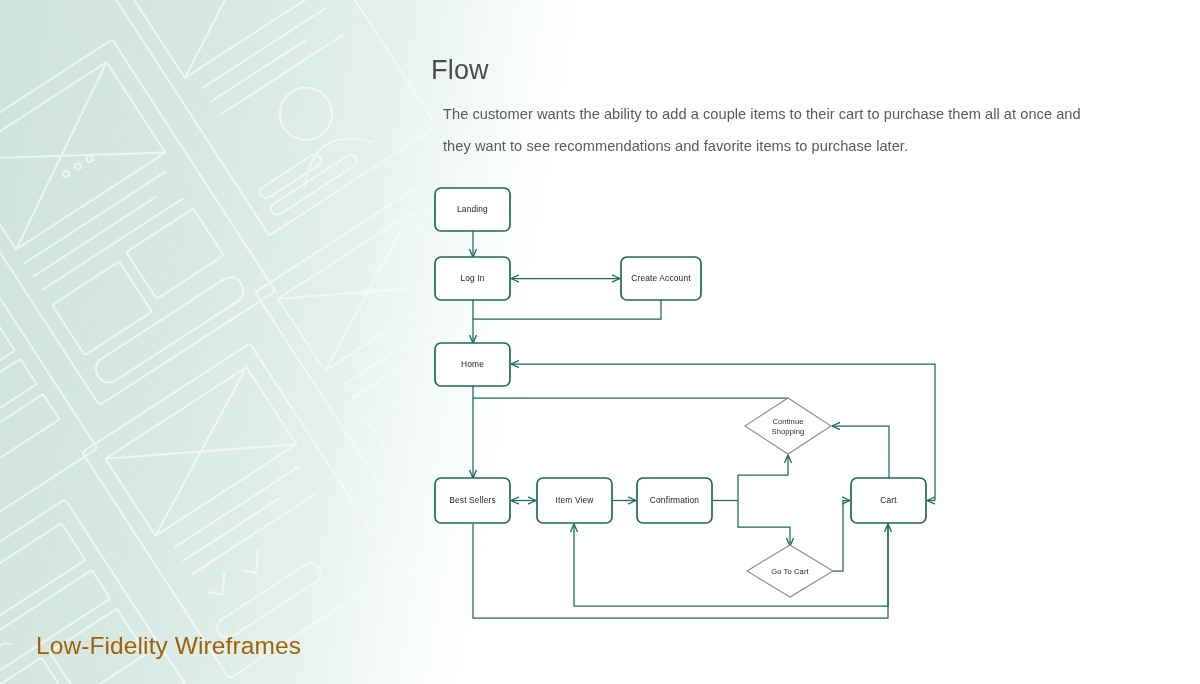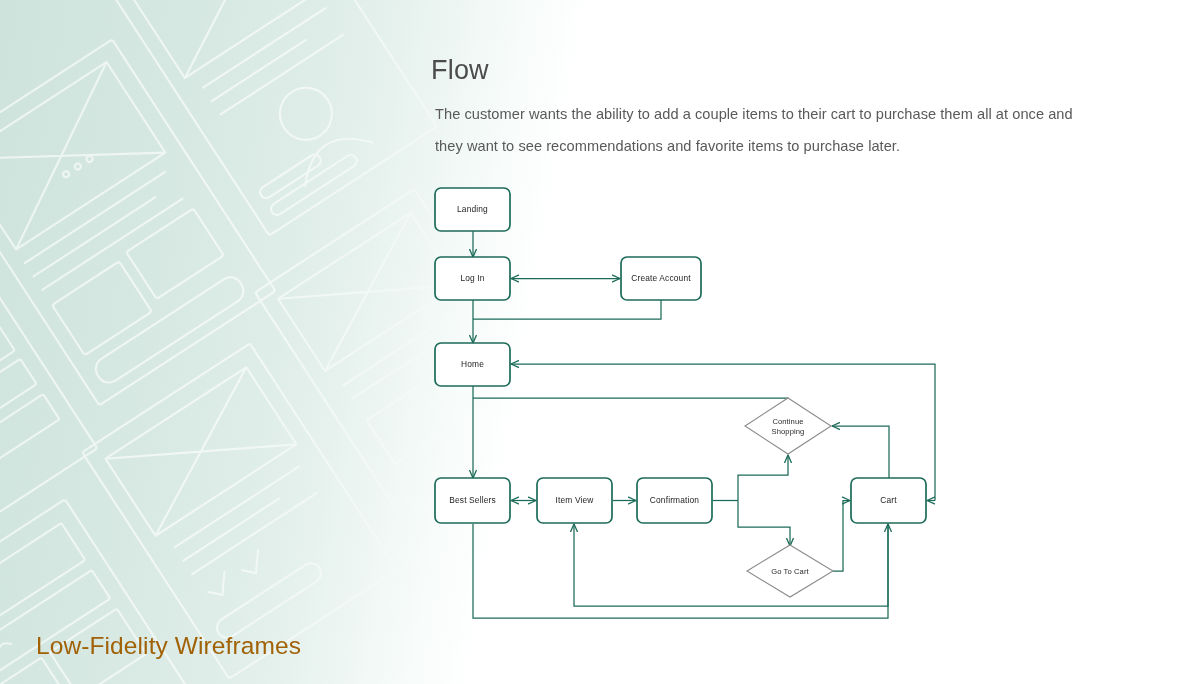--- a/index.html
+++ b/index.html
@@ -33,21 +33,21 @@
   .bg-sketch svg{display:block;width:1200px;height:684px;}
 
   
   .head-wrap{position:absolute;left:431px;top:56px;width:660px;}
   .page-title{
     font-size:27px;font-weight:400;color:#4c4c4c;letter-spacing:.2px;
     margin:0 0 12px 0;line-height:1.1;
   }
   .page-desc{
     font-size:14.6px;font-weight:400;color:#59595b;line-height:2.2;
-    margin:4px;letter-spacing:.05px;width:652px;
+    margin:12px;letter-spacing:.05px;width:652px;
   }
 
   
   #flow{position:absolute;left:0;top:8px;width:1200px;height:684px;}
   #flow svg{display:block;width:1200px;height:684px;overflow:visible;}
   .nd-rect{fill:#ffffff;stroke:#1c6b58;stroke-width:1.7;}
   .nd-diamond{fill:#ffffff;stroke:#8b8b8b;stroke-width:1.1;}
   .edge{fill:none;stroke:#1c6b58;stroke-width:1.25;stroke-linecap:butt;stroke-linejoin:miter;}
   .nd-label{
     font-family:"Liberation Sans",sans-serif;

